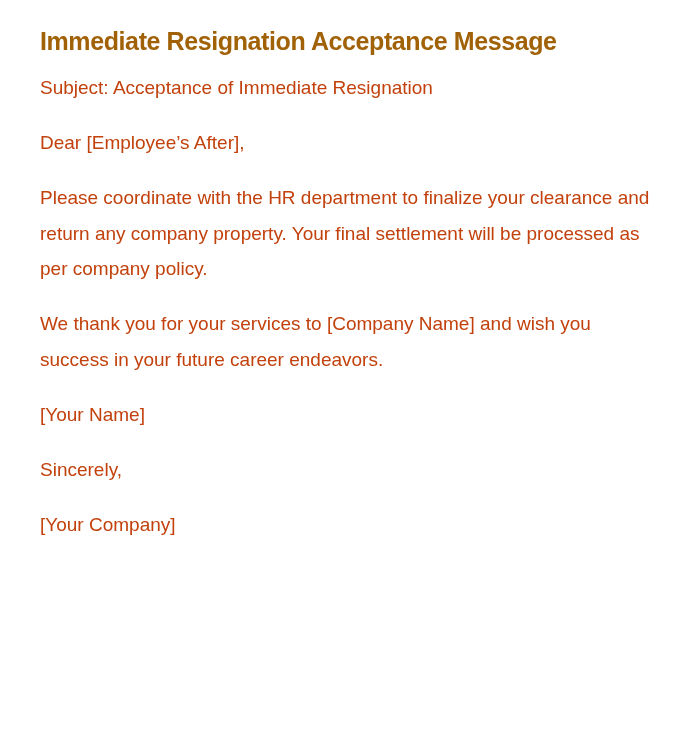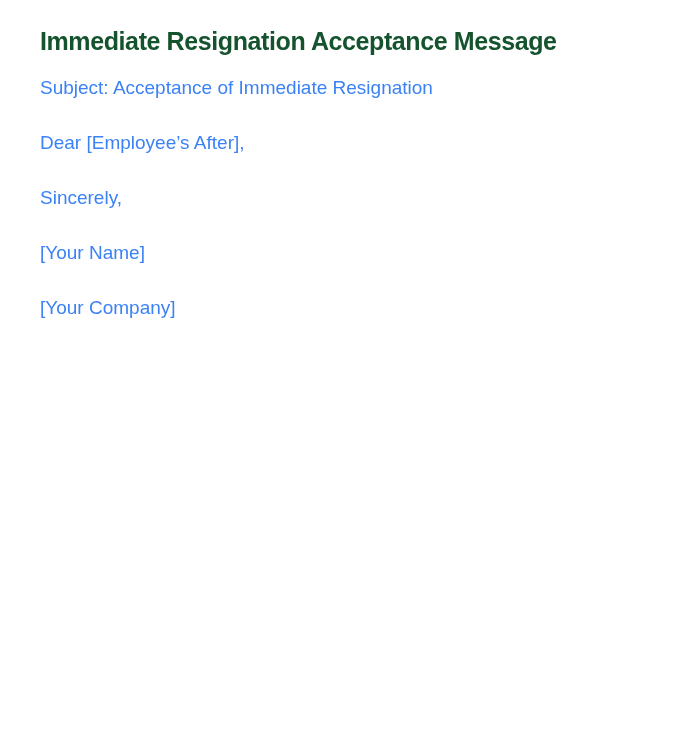--- a/index.html
+++ b/index.html
@@ -7,34 +7,36 @@
   .doc {
     padding: 24px 40px 0 40px;
     color: #1a1a1a;
     font-family: "Liberation Sans", sans-serif;
   }
   .title {
     font-size: 25px;
     font-weight: bold;
     margin: 0 0 12px 0;
     letter-spacing: -0.4px;
-    color: #14532d;
+    color: #a16207;
     line-height: 34px;
   }
   .para {
     font-size: 19px;
     line-height: 35.5px;
     margin: 0 0 19.5px 0;
     letter-spacing: 0px;
-    color: #3b82f6;
+    color: #c2410c;
   }
 </style>
 </head>
 <body>
 
 <div class="doc">
   <h1 class="title">Immediate Resignation Acceptance Message</h1>
   <p class="para">Subject: Acceptance of Immediate Resignation</p>
   <p class="para">Dear [Employee’s After],</p>
+  <p class="para">Please coordinate with the HR department to finalize your clearance and return any company property. Your final settlement will be processed as per company policy.</p>
+  <p class="para">We thank you for your services to [Company Name] and wish you success in your future career endeavors.</p>
+  <p class="para">[Your Name]</p>
   <p class="para">Sincerely,</p>
-  <p class="para">[Your Name]</p>
   <p class="para">[Your Company]</p>
 </div>
 
 </body></html>

